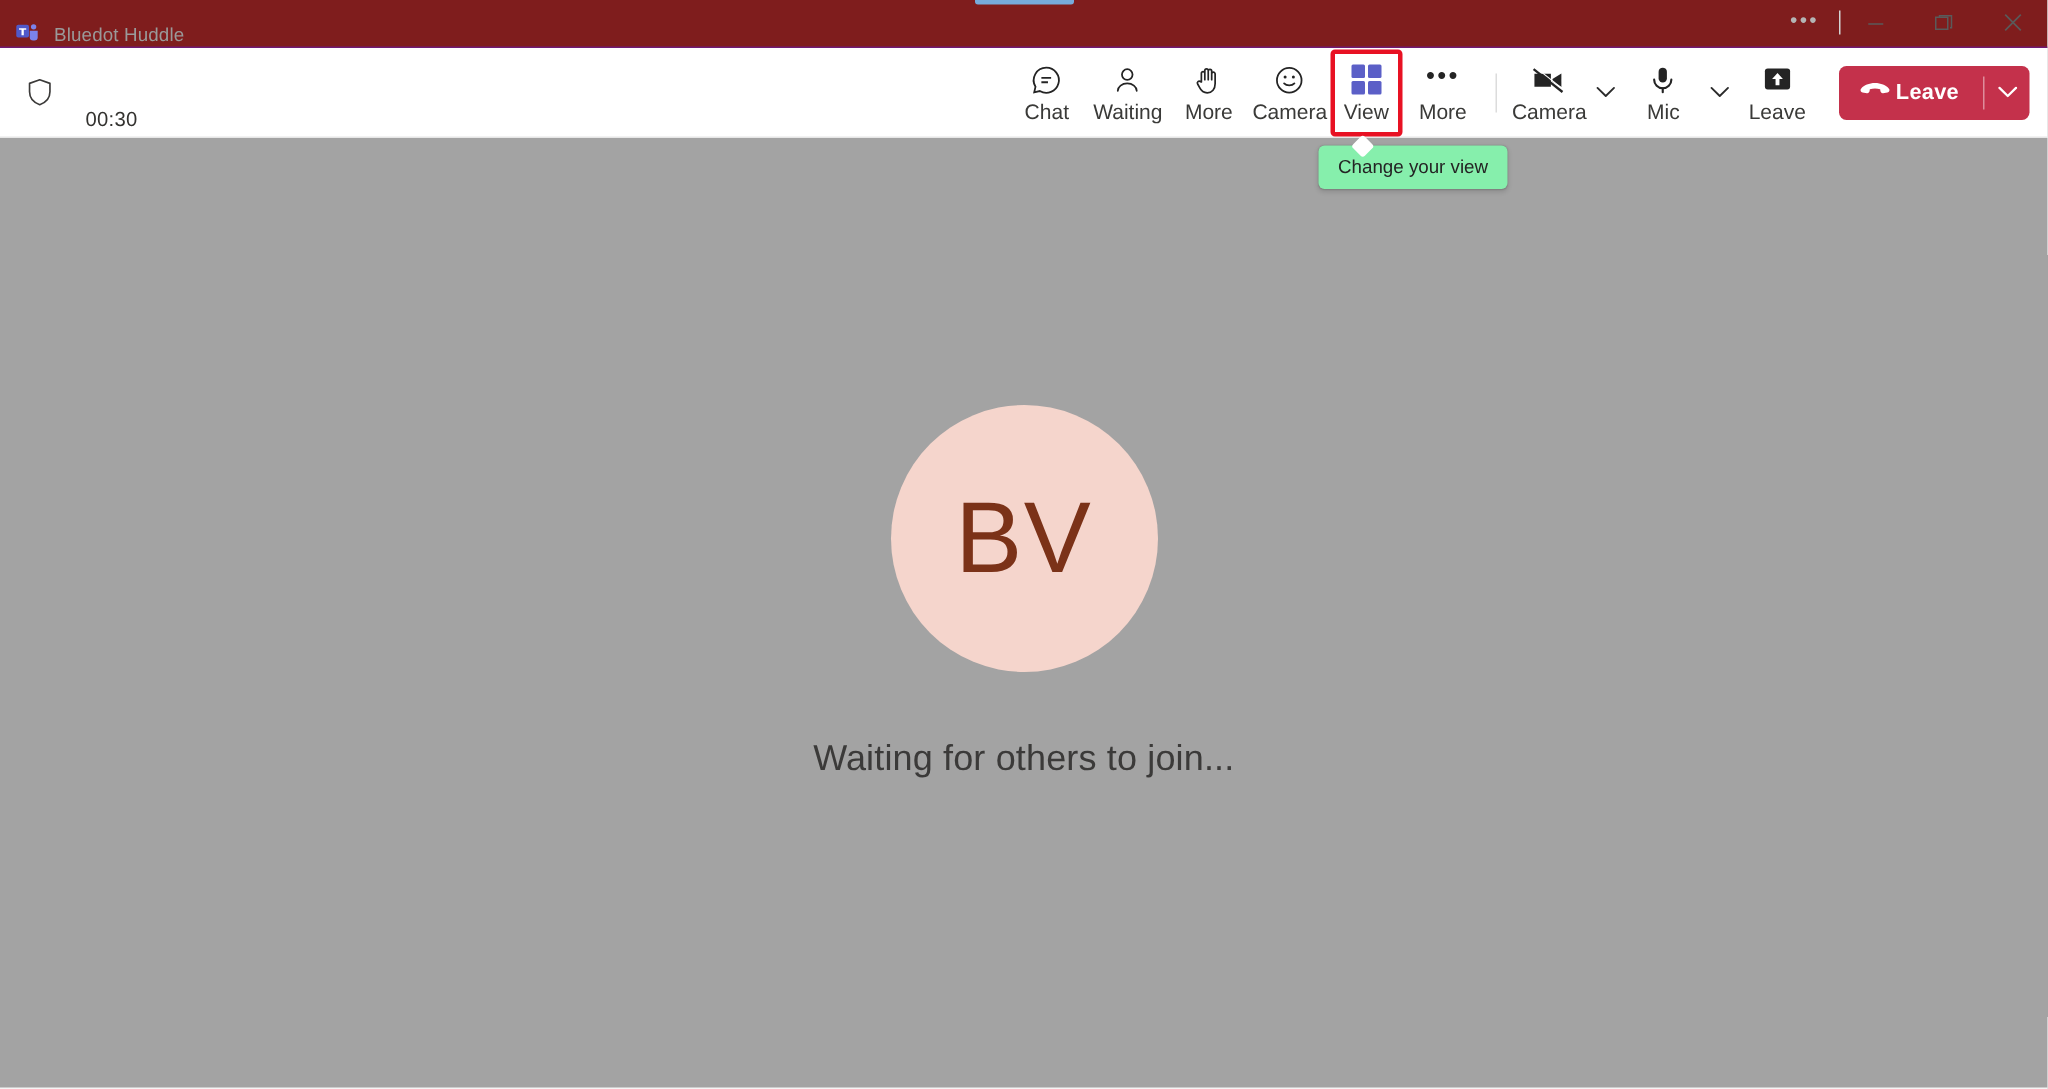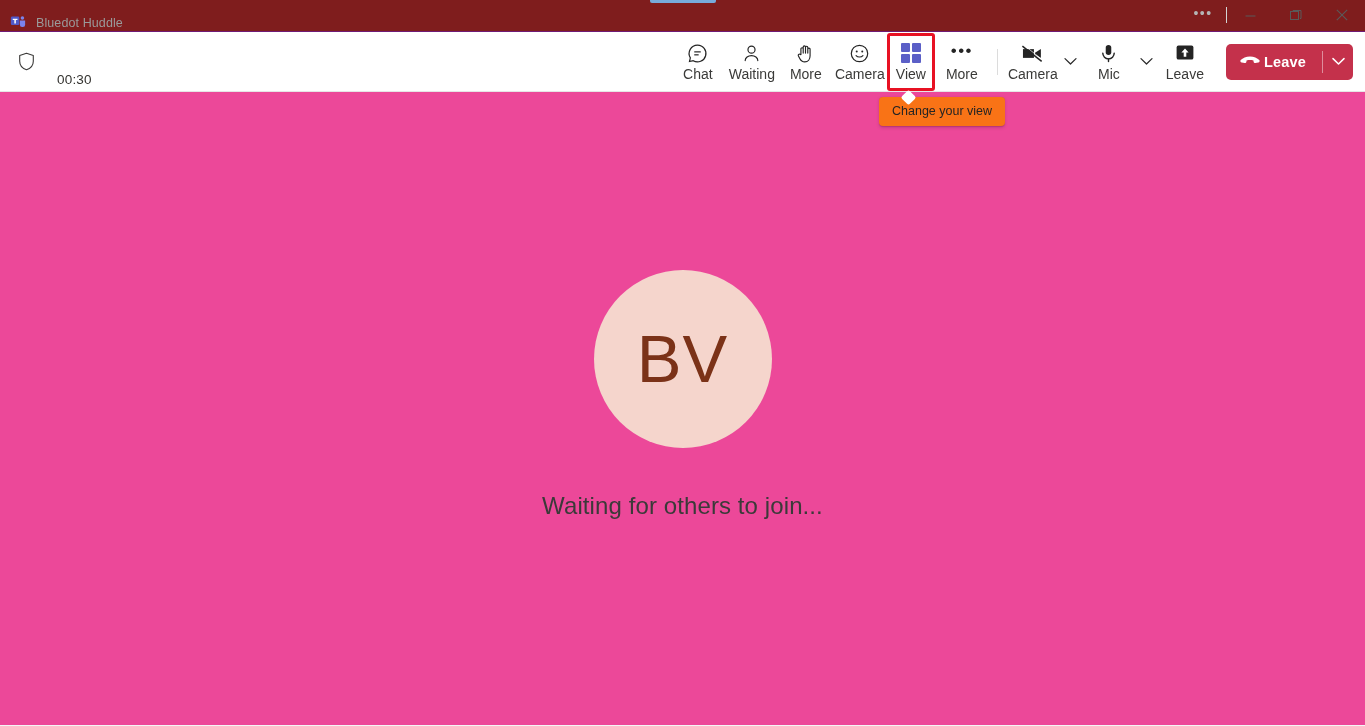--- a/index.html
+++ b/index.html
@@ -194,21 +194,21 @@
     justify-content: center;
     width: 30px;
     color: #fff;
   }
 
   
   .tooltip {
     position: absolute;
     top: 97px;
     left: 879px;
-    background: #f97316;
+    background: #86efac;
     border-radius: 4px;
     padding: 7px 13px 8px 13px;
     font-size: 12.5px;
     color: #242424;
     box-shadow: 0 1.6px 3.6px rgba(0,0,0,0.14), 0 0.3px 0.9px rgba(0,0,0,0.12);
     white-space: nowrap;
     z-index: 50;
   }
   .tooltip::before {
     content: "";
@@ -218,21 +218,21 @@
     width: 11px;
     height: 11px;
     background: #ffffff;
     transform: rotate(45deg);
     border-radius: 2px;
   }
 
   
   .stage {
     height: calc(726px - 93px);
-    background: #ec4899;
+    background: #a3a3a3;
     display: flex;
     flex-direction: column;
     align-items: center;
     justify-content: center;
     gap: 0;
   }
   .avatar {
     width: 178px;
     height: 178px;
     border-radius: 50%;

